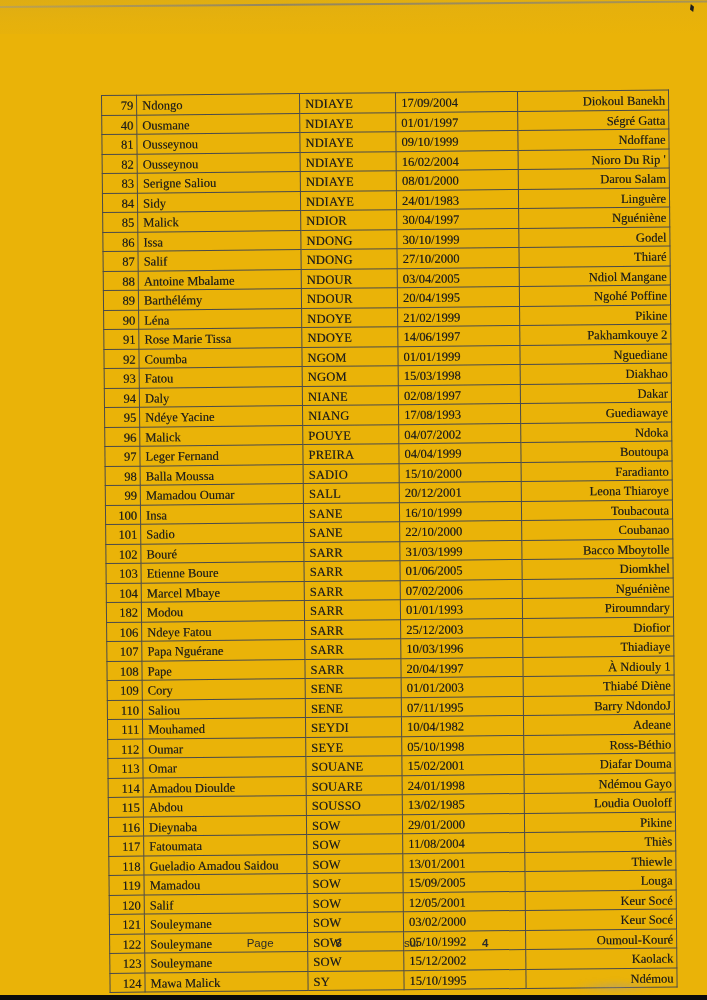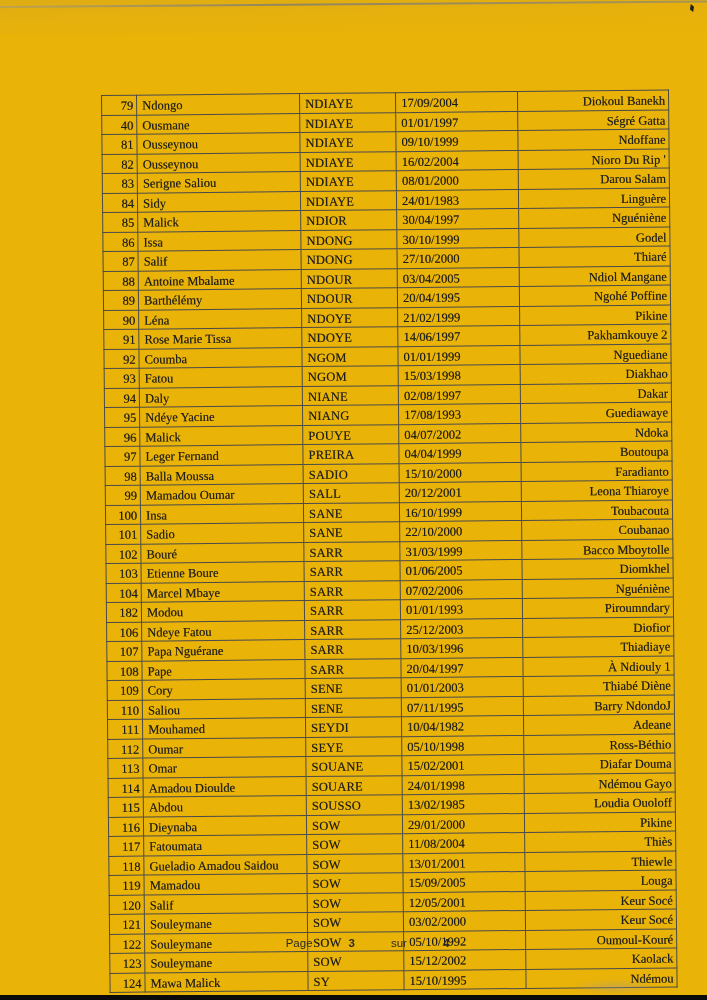--- a/index.html
+++ b/index.html
@@ -90,21 +90,21 @@
     top: 937px;
     left: 0;
     width: 100%;
     text-align: center;
     font-family: "Liberation Sans", "DejaVu Sans", sans-serif;
     font-size: 11.5px;
     color: #2a2a2a;
     font-weight: 500;
   }
   .footer .num { font-weight: 700; }
-  .footer span { margin: 0 4px; padding-left: 28px; }
+  .footer span { margin: 0 17px; padding-left: 28px; }
 </style>
 </head>
 <body>
 
 <div class="scan-page">
   <div class="top-shade"></div>
   <div class="top-scan-line"></div>
   <div class="top-right-speck"></div>
 
   <div class="table-wrap">

